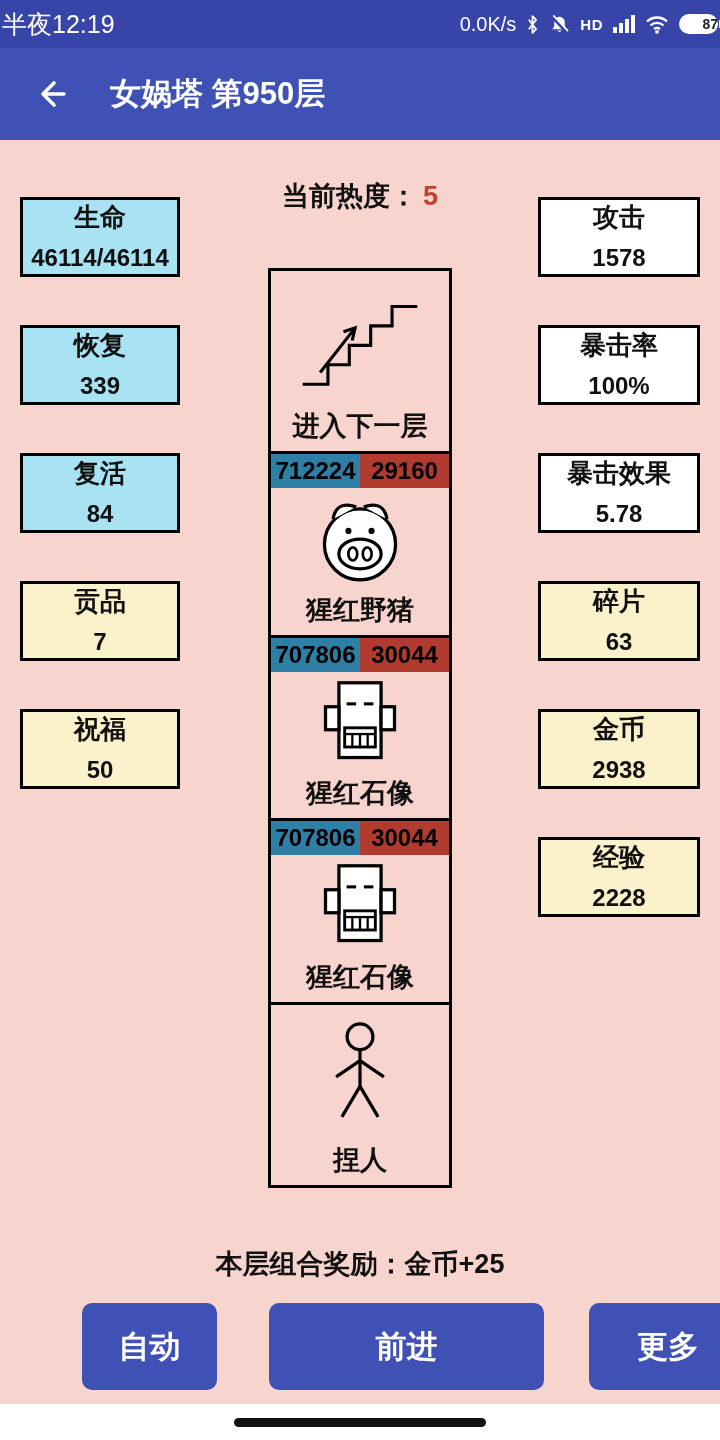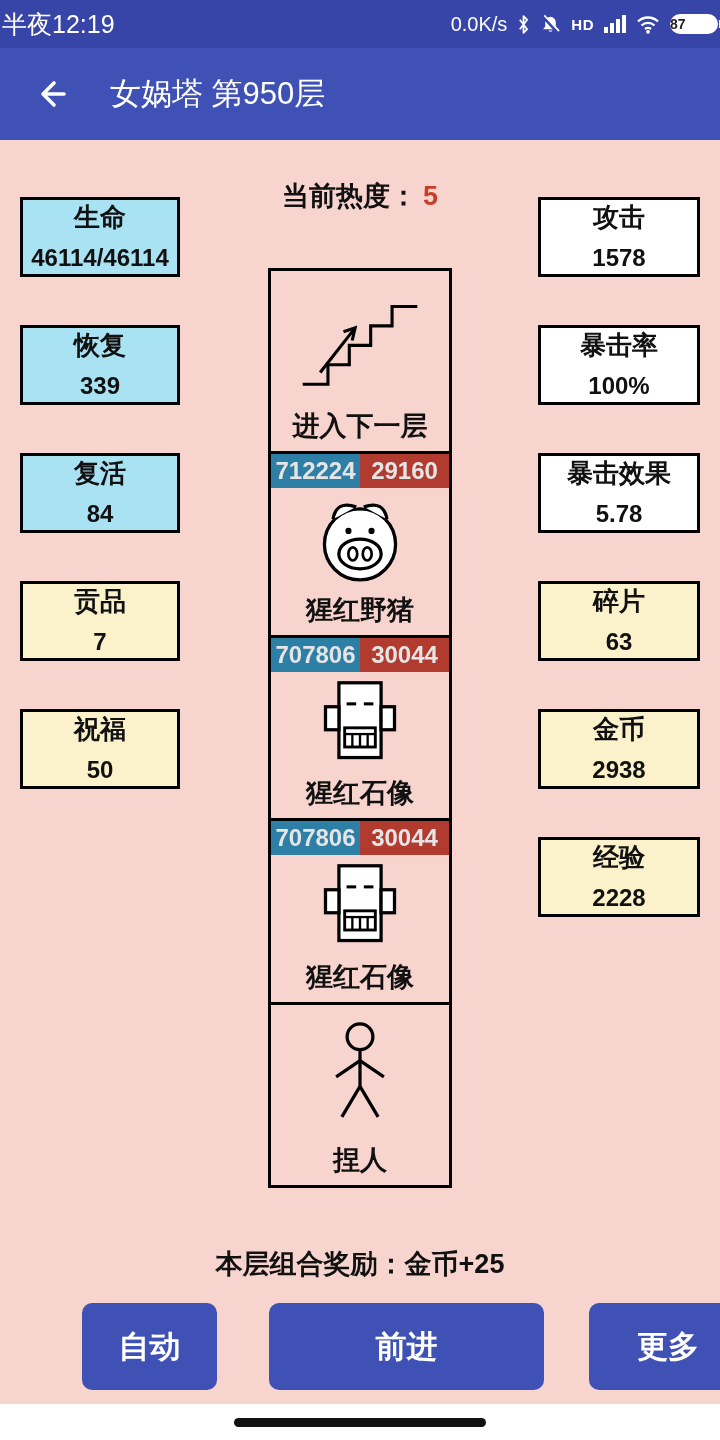--- a/index.html
+++ b/index.html
@@ -16,36 +16,36 @@
   .status-bar {
     position:absolute; top:0; left:0; right:0; height:48px;
     background:#3845A8; color:#fff;
     display:flex; align-items:center; justify-content:space-between;
     padding:0 2px; font-size:25px;
   }
   .sb-right { display:flex; align-items:center; gap:10px; }
   .sb-net { font-size:20px; }
   .sb-hd { font-size:15px; font-weight:bold; letter-spacing:0.5px; }
   .battery {
-    position:relative; width:48px; height:20px; background:#fff; border-radius:10px;
+    position:relative; width:39px; height:20px; background:#fff; border-radius:10px;
     color:#222; font-size:14px; font-weight:bold;
-    display:flex; align-items:center; justify-content:flex-start;
+    display:flex; align-items:center; justify-content:flex-end;
   }
   .battery::after {
     content:""; position:absolute; right:-5px; top:6px;
     width:4px; height:8px; background:#fff; border-radius:0 2px 2px 0;
   }
 
   
   .app-bar {
     position:absolute; top:48px; left:0; right:0; height:92px;
     background:#3F51B5; color:#fff;
     display:flex; align-items:center; gap:38px; padding:0 28px;
   }
-  .app-title { font-size:31px; font-weight:normal; }
+  .app-title { font-size:31px; font-weight:bold; }
   .back-btn { display:flex; align-items:center; justify-content:center; width:44px; height:44px; cursor:pointer; }
 
   
   .heat {
     position:absolute; top:178px; left:0; right:0;
     text-align:center; font-size:27px; font-weight:bold;
   }
   .heat-val { color:#C5402B; margin-left:6px; }
 
   
@@ -67,21 +67,21 @@
     position:absolute; left:268px; top:268px; width:184px; height:920px;
     border:3px solid #000;
     display:flex; flex-direction:column;
   }
   .cell { flex:1; display:flex; flex-direction:column; align-items:center; cursor:pointer; min-height:0; }
   .cell + .cell { border-top:3px solid #000; }
   .icon-area { flex:1; display:flex; align-items:center; justify-content:center; min-height:0; }
   .cell-label { font-size:27px; font-weight:bold; margin-bottom:7px; }
   .badges { display:flex; width:100%; height:34px; flex:none; }
   .badge {
-    flex:1; color:#e5e5e5; font-size:24px; font-weight:bold;
+    flex:1; color:#000000; font-size:24px; font-weight:bold;
     display:flex; align-items:center; justify-content:center;
   }
   .badge.hp  { background:#2E7FA6; }
   .badge.atk { background:#B23B30; }
 
   
   .reward {
     position:absolute; top:1246px; left:0; right:0;
     text-align:center; font-size:27px; font-weight:bold;
   }

